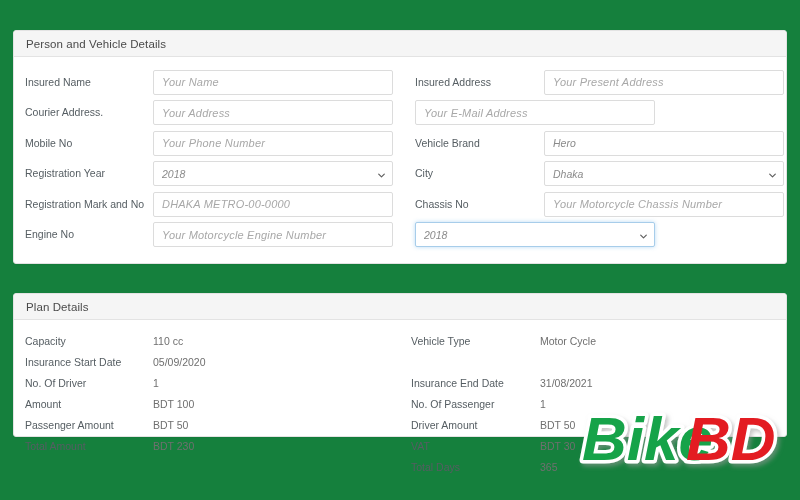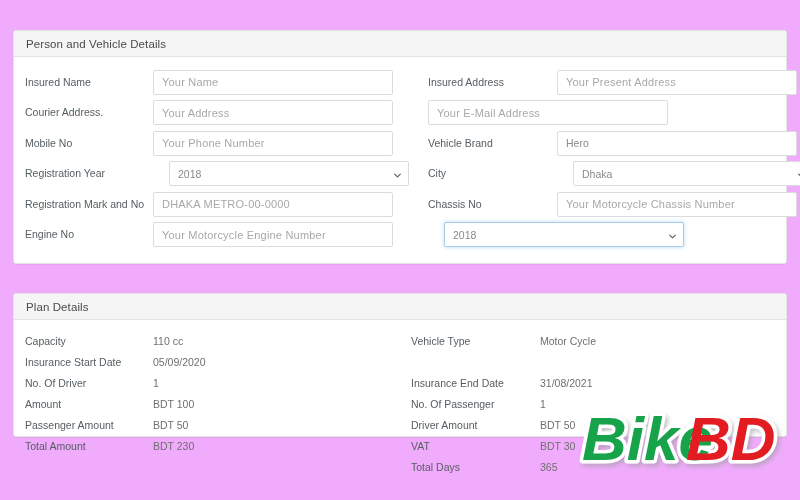--- a/index.html
+++ b/index.html
@@ -6,21 +6,21 @@
   html, body {
     margin: 0; padding: 0;
     width: 800px; height: 500px;
     background: #ffffff;
     font-family: "Liberation Sans", sans-serif;
     overflow: hidden;
   }
   .page {
     position: relative;
     width: 800px; height: 500px;
-    background: #f0abfc;
+    background: #15803d;
   }
 
   
   .panel {
     position: absolute;
     left: 13px;
     width: 774px;
     background: #ffffff;
     border: 1px solid #e3e3e3;
     border-radius: 3px;
@@ -77,24 +77,25 @@
     width: 240px;
     height: 25px;
     border: 1px solid #dcdcdc;
     background: #ffffff;
     border-radius: 2px;
     display: flex;
     align-items: center;
     padding: 0 8px;
     font-size: 10.5px;
     color: #9b9b9b;
+    font-style: italic;
   }
   .control.value { color: #8a8a8a; }
   .control.placeholder { color: #a8a8a8; font-size: 11px; letter-spacing: .2px; }
-  .control.select { padding-right: 22px; margin-left: 16px; }
+  .control.select { padding-right: 22px; }
   .control.focused {
     border-color: #a7cdea;
     box-shadow: 0 0 4px rgba(102,175,233,.45);
   }
   .chevron-down {
     position: absolute;
     right: 7px;
     top: 50%;
     margin-top: -2px;
     width: 7px; height: 7px;

